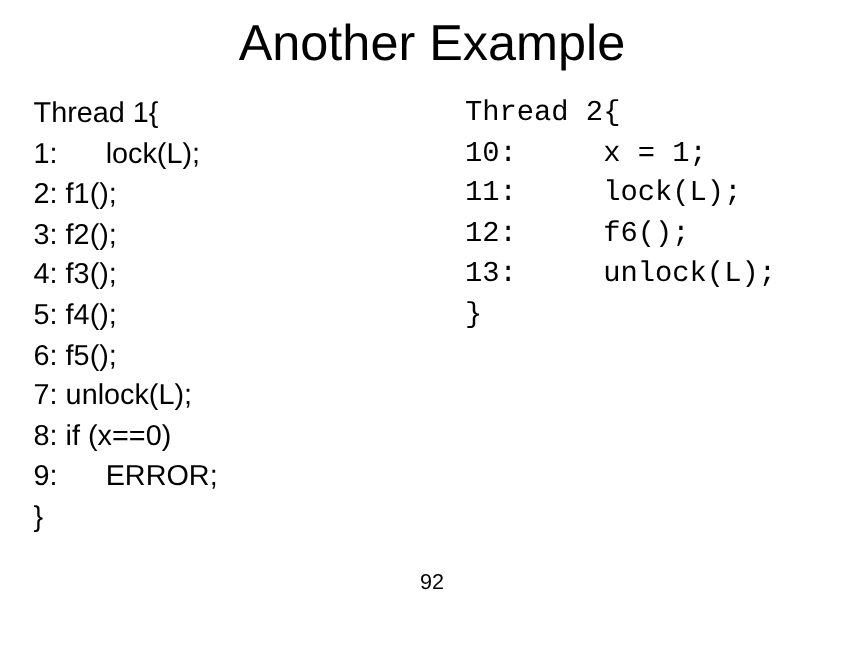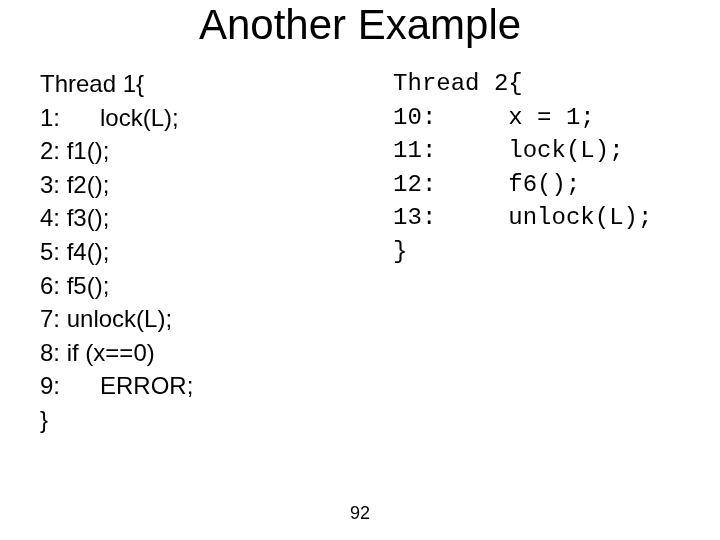--- a/index.html
+++ b/index.html
@@ -14,41 +14,41 @@
   .slide {
     position: relative;
     width: 720px;
     height: 540px;
     box-sizing: border-box;
   }
   .title {
     text-align: center;
     font-size: 42px;
     font-weight: 400;
-    padding-top: 1px;
+    padding-top: 12px;
     padding-bottom: 18px;
   }
   .cols {
     display: flex;
     flex-direction: row;
-    padding-left: 40px;
+    padding-left: 28px;
     padding-right: 40px;
     gap: 36px;
   }
   .col {
     flex: 1;
     font-size: 24px;
     line-height: 1.4;
     white-space: pre;
   }
   .col1 { flex: 1.05; }
   .col2 { flex: 0.95; font-family: Liberation Mono, monospace; }
   .footer {
     position: absolute;
-    bottom: 16px;
+    bottom: 44px;
     width: 100%;
     text-align: center;
     font-size: 18px;
     font-family: sans-serif;
   }
 </style>
 </head>
 <body>
 
 <div class="slide">

